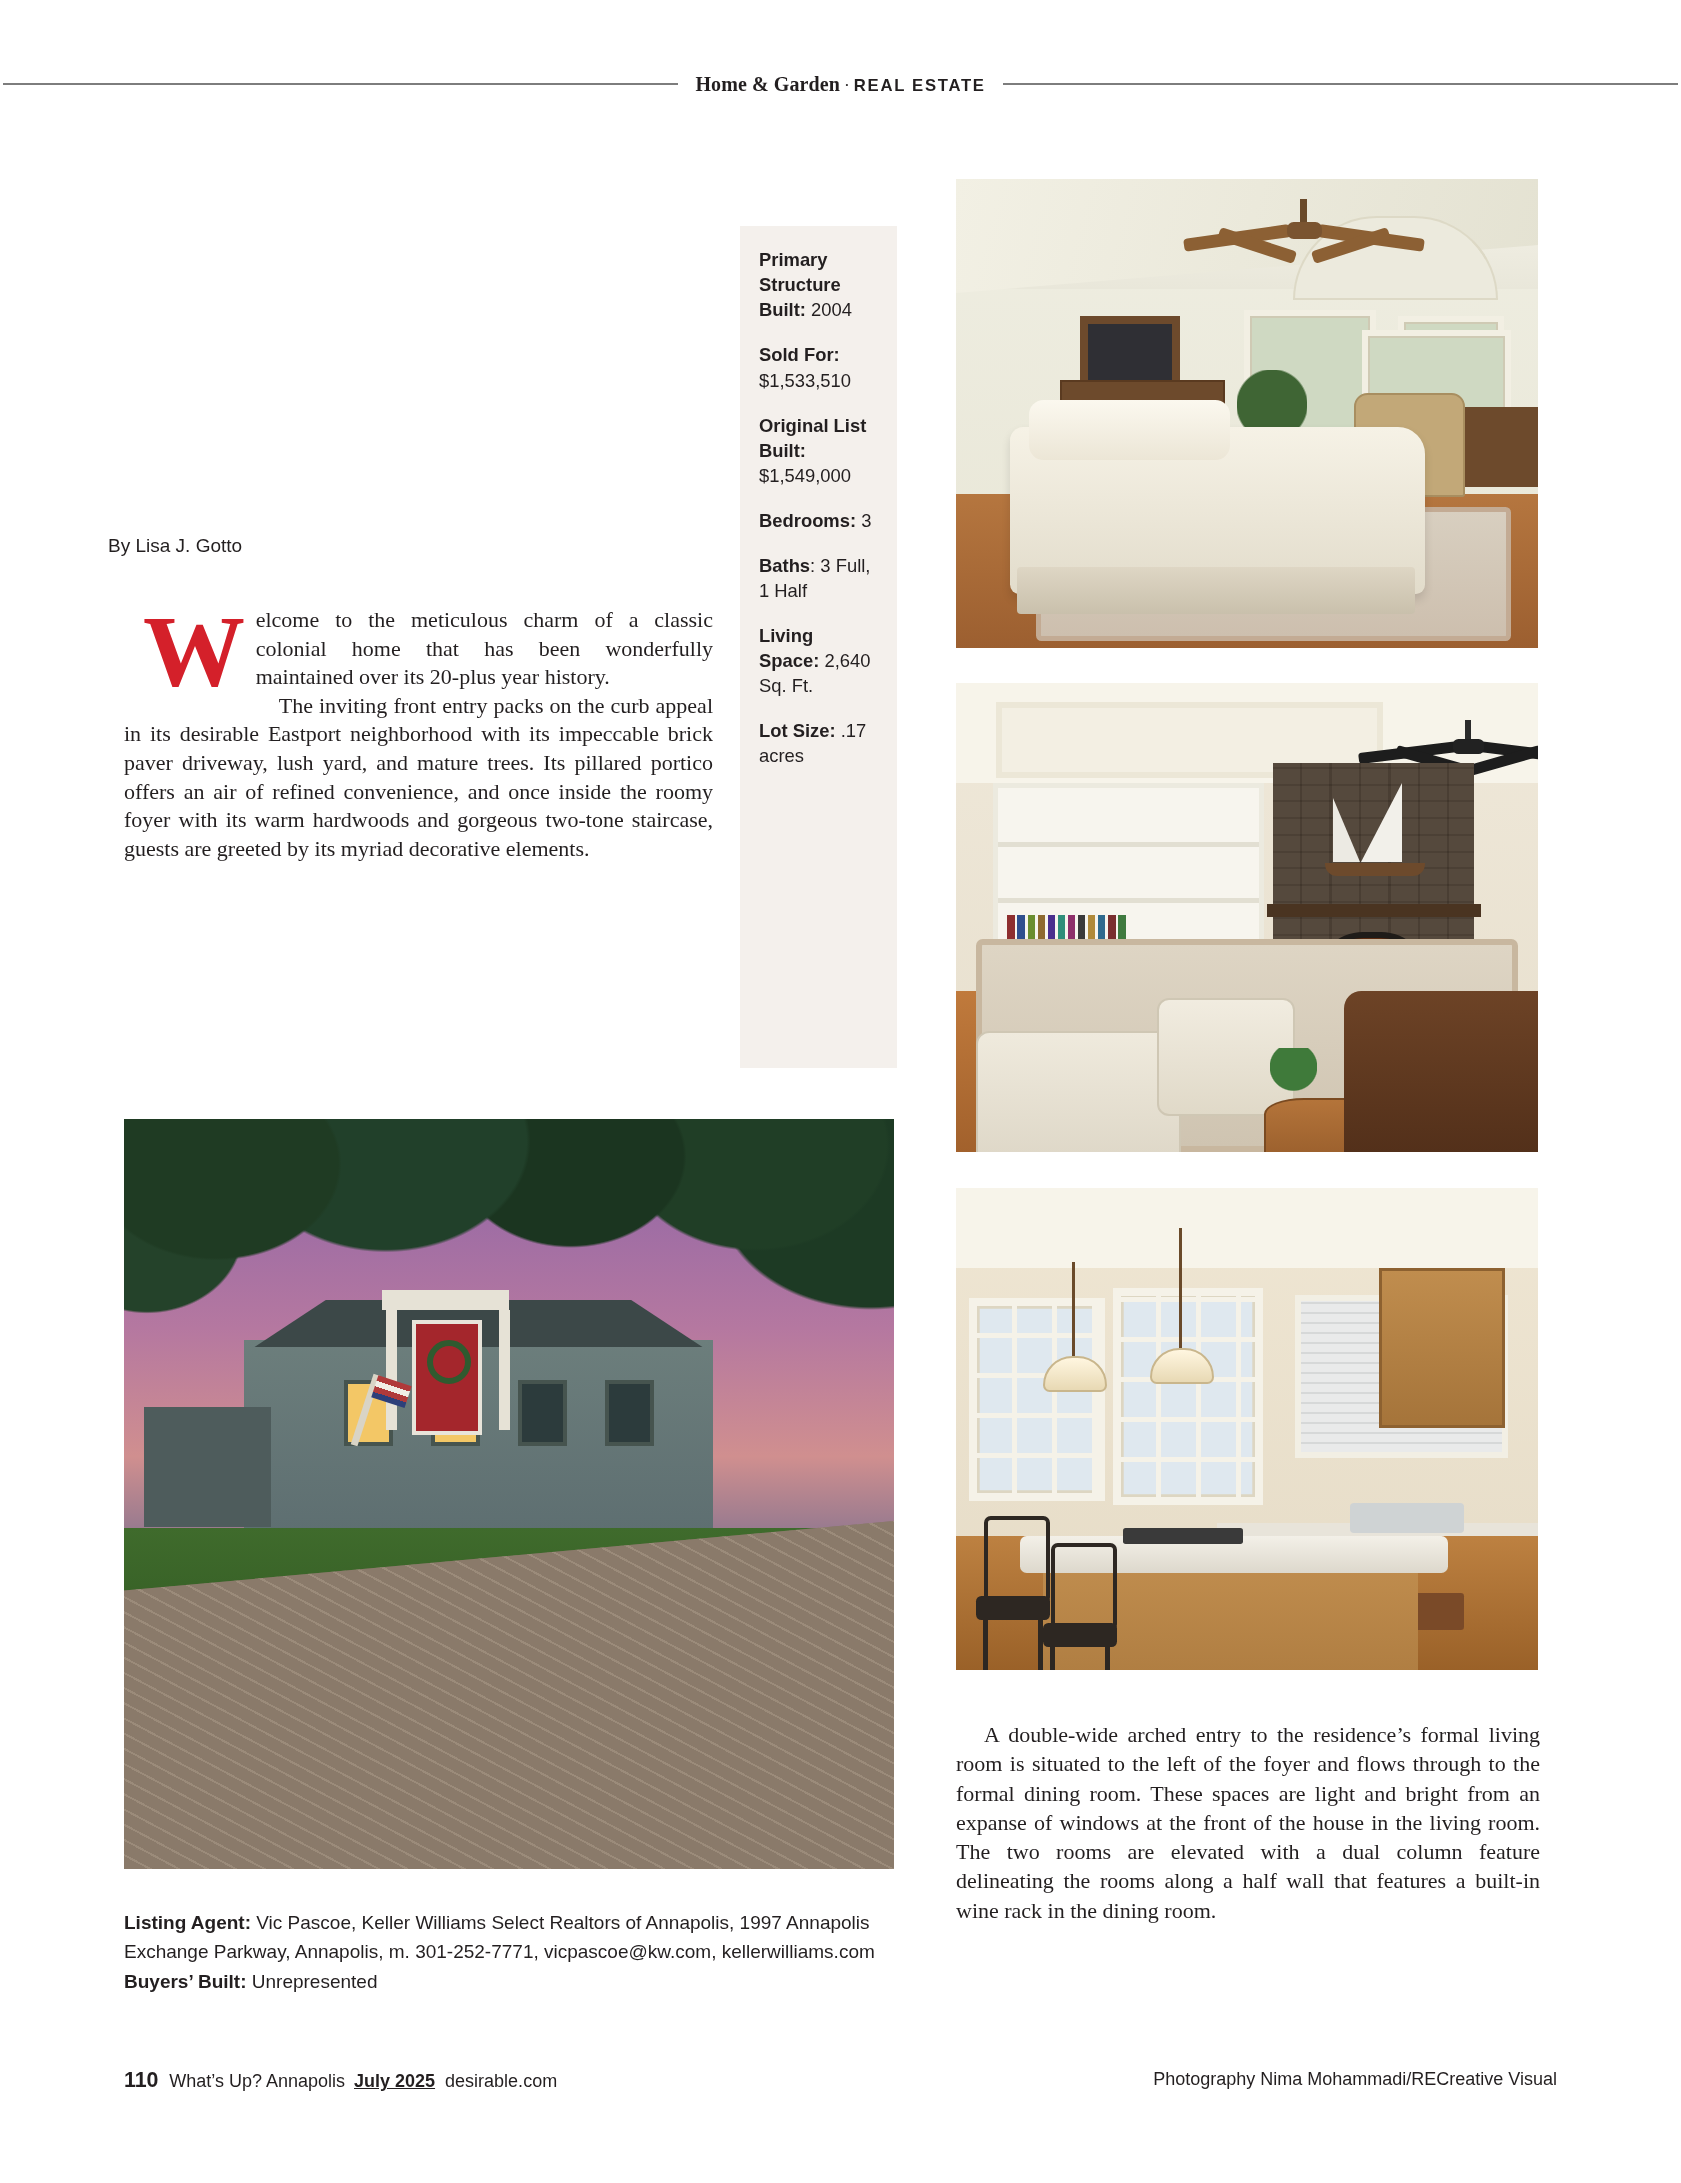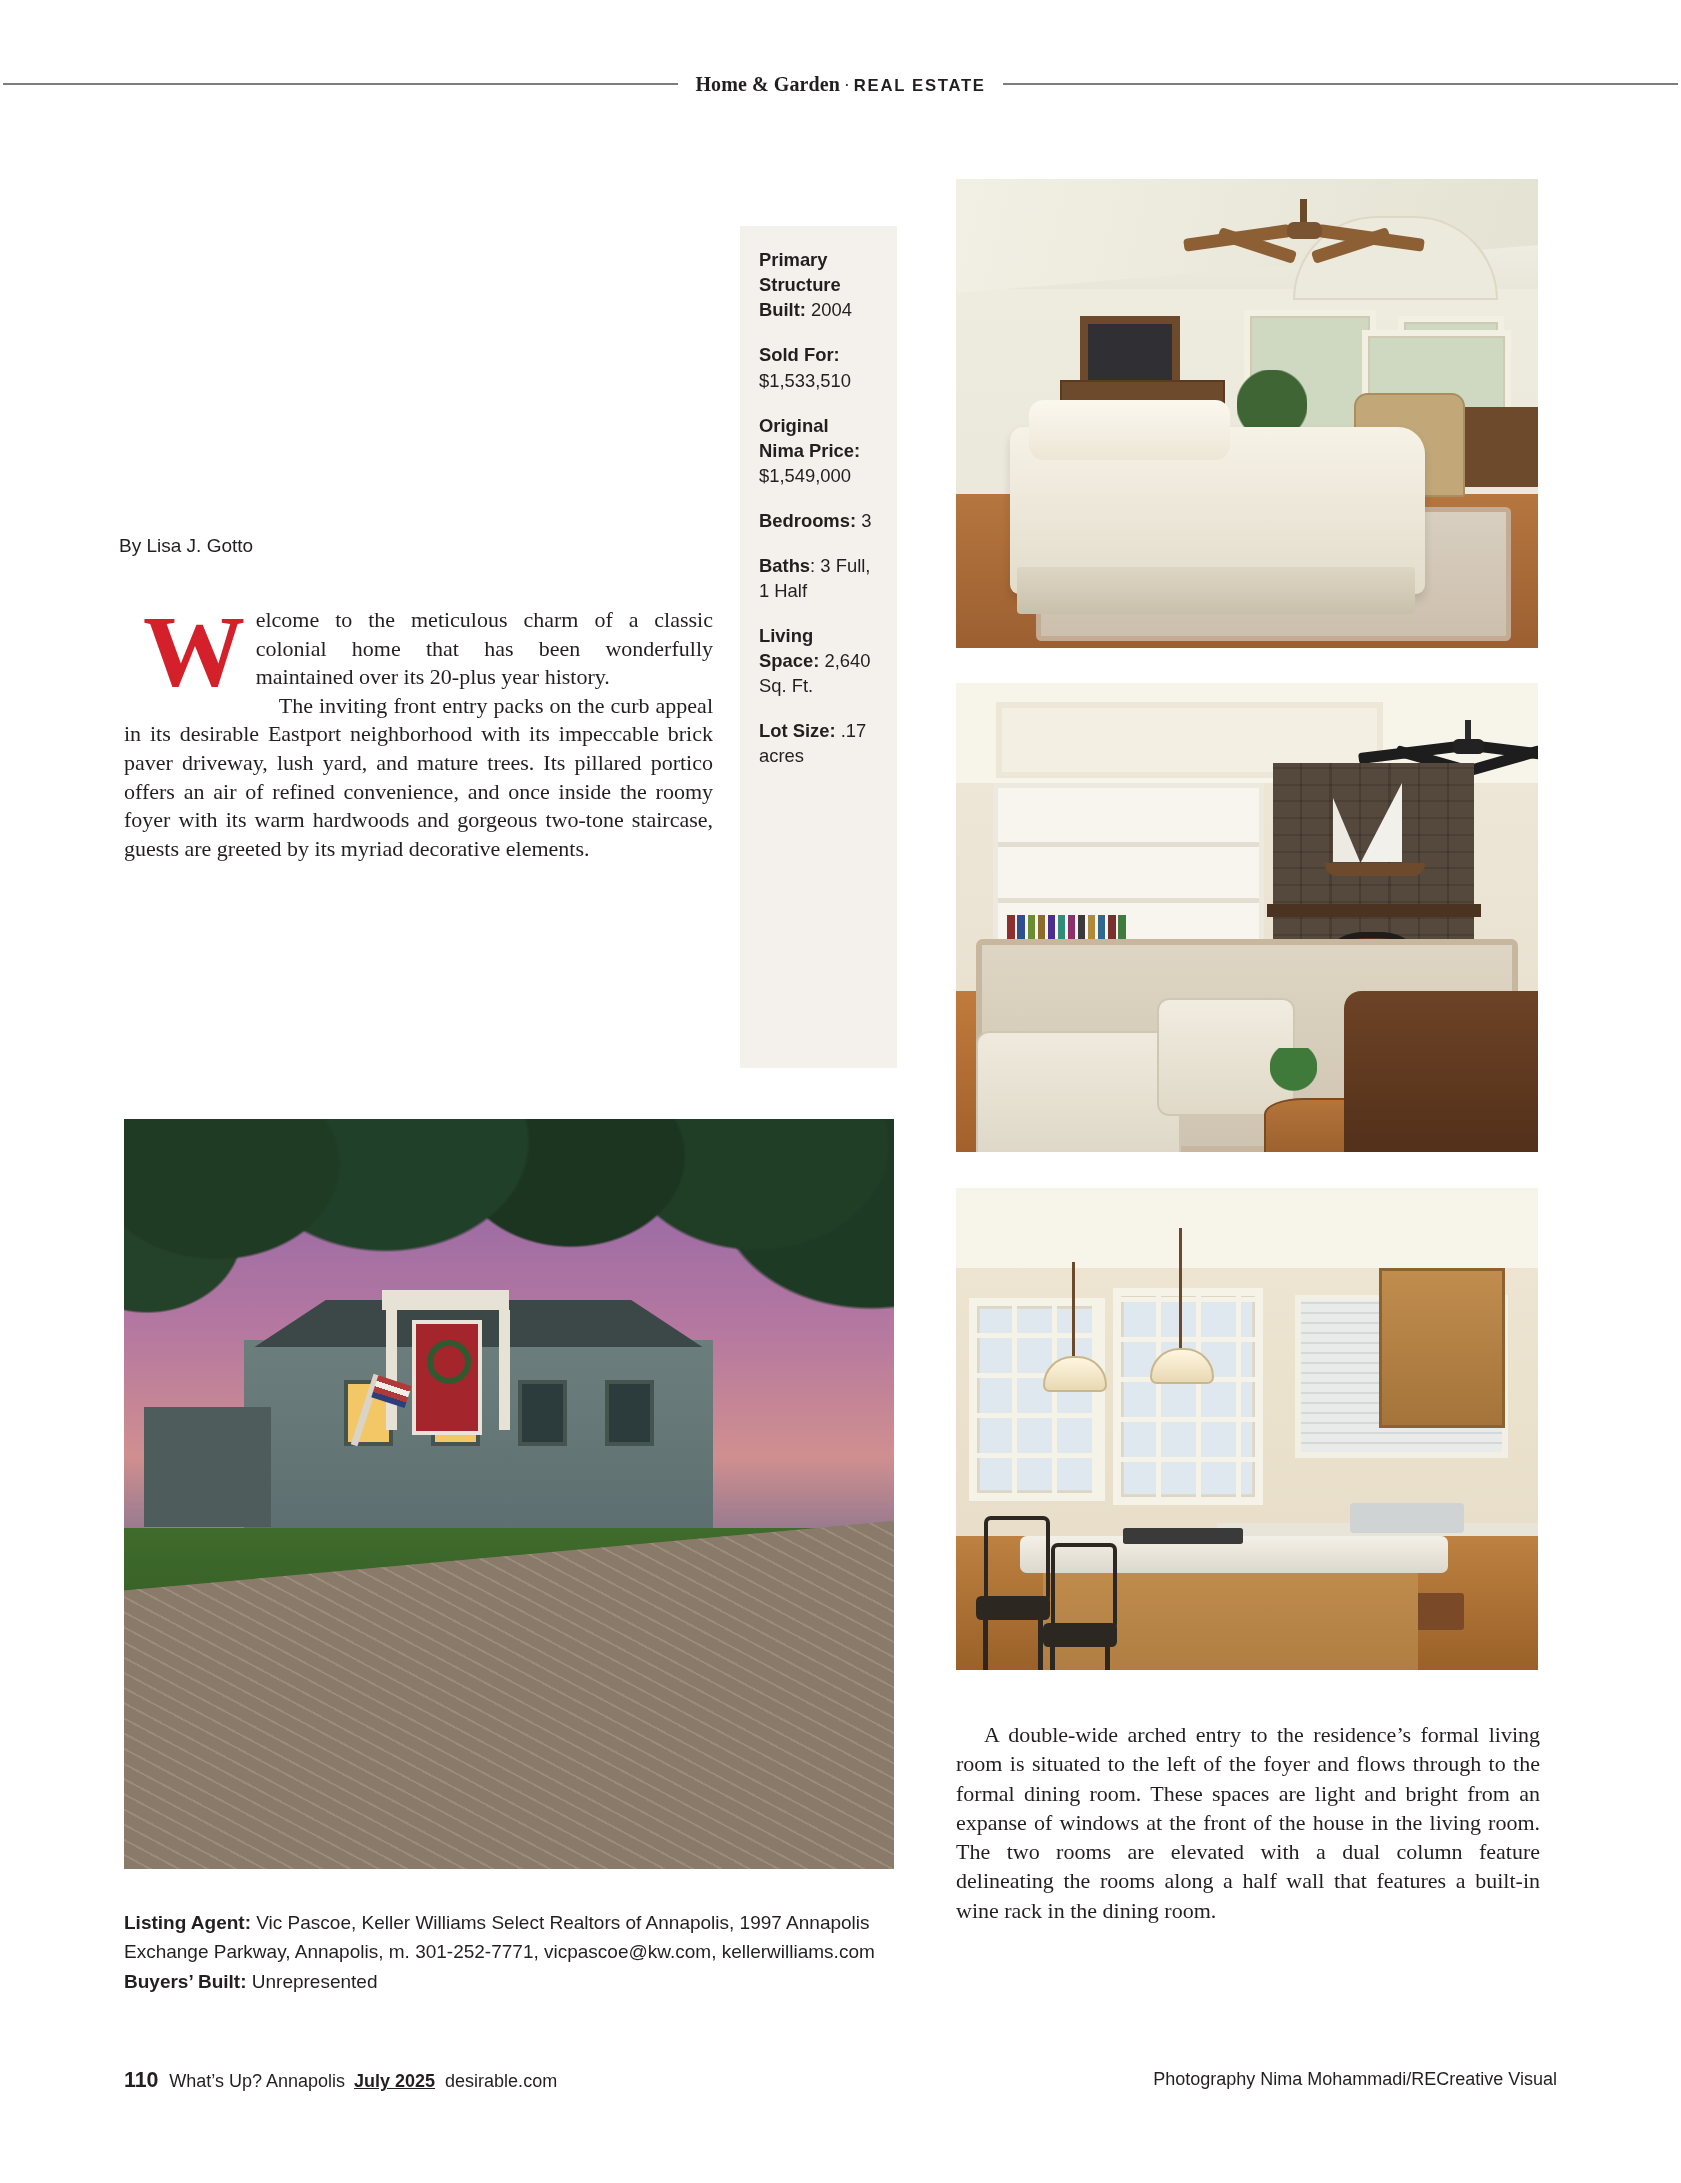--- a/index.html
+++ b/index.html
@@ -74,21 +74,21 @@
     width: 535px;
     font-family: "Liberation Serif", serif;
     font-weight: bold;
     font-size: 72px;
     line-height: 0.94;
     letter-spacing: -0.7px;
     color: #231f20;
   }
   .byline {
     position: absolute;
-    left: 119px;
+    left: 108px;
     top: 535px;
     font-size: 19px;
     color: #231f20;
   }
 
   
   .col1 {
     position: absolute;
     left: 124px;
     top: 606px;
@@ -393,21 +393,21 @@
   <div class="factbox">
     <div class="fact">
       <b>Primary Structure Built:</b>
       <span>2004</span>
     </div>
     <div class="fact">
       <b>Sold For:</b>
       <span>$1,533,510</span>
     </div>
     <div class="fact">
-      <b>Original Nima Price:</b>
+      <b>Original List Built:</b>
       <span>$1,549,000</span>
     </div>
     <div class="fact">
       <b>Bedrooms:</b>
       <span>3</span>
     </div>
     <div class="fact">
       <b>Baths</b><span>: 3 Full, 1 Half</span>
     </div>
     <div class="fact">

